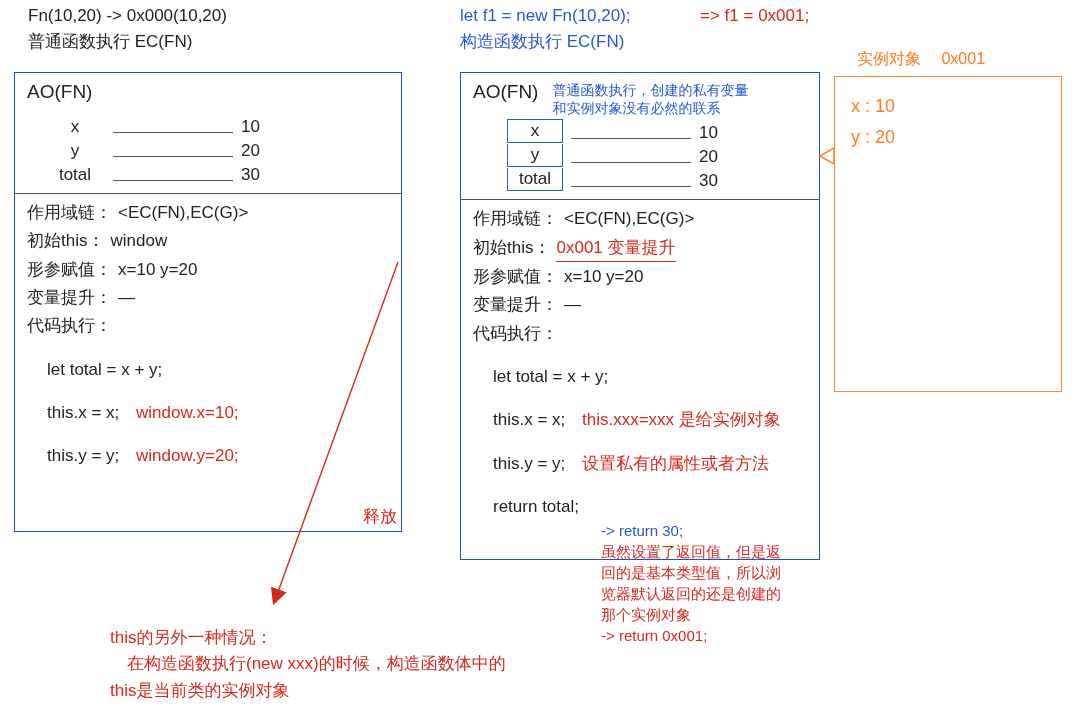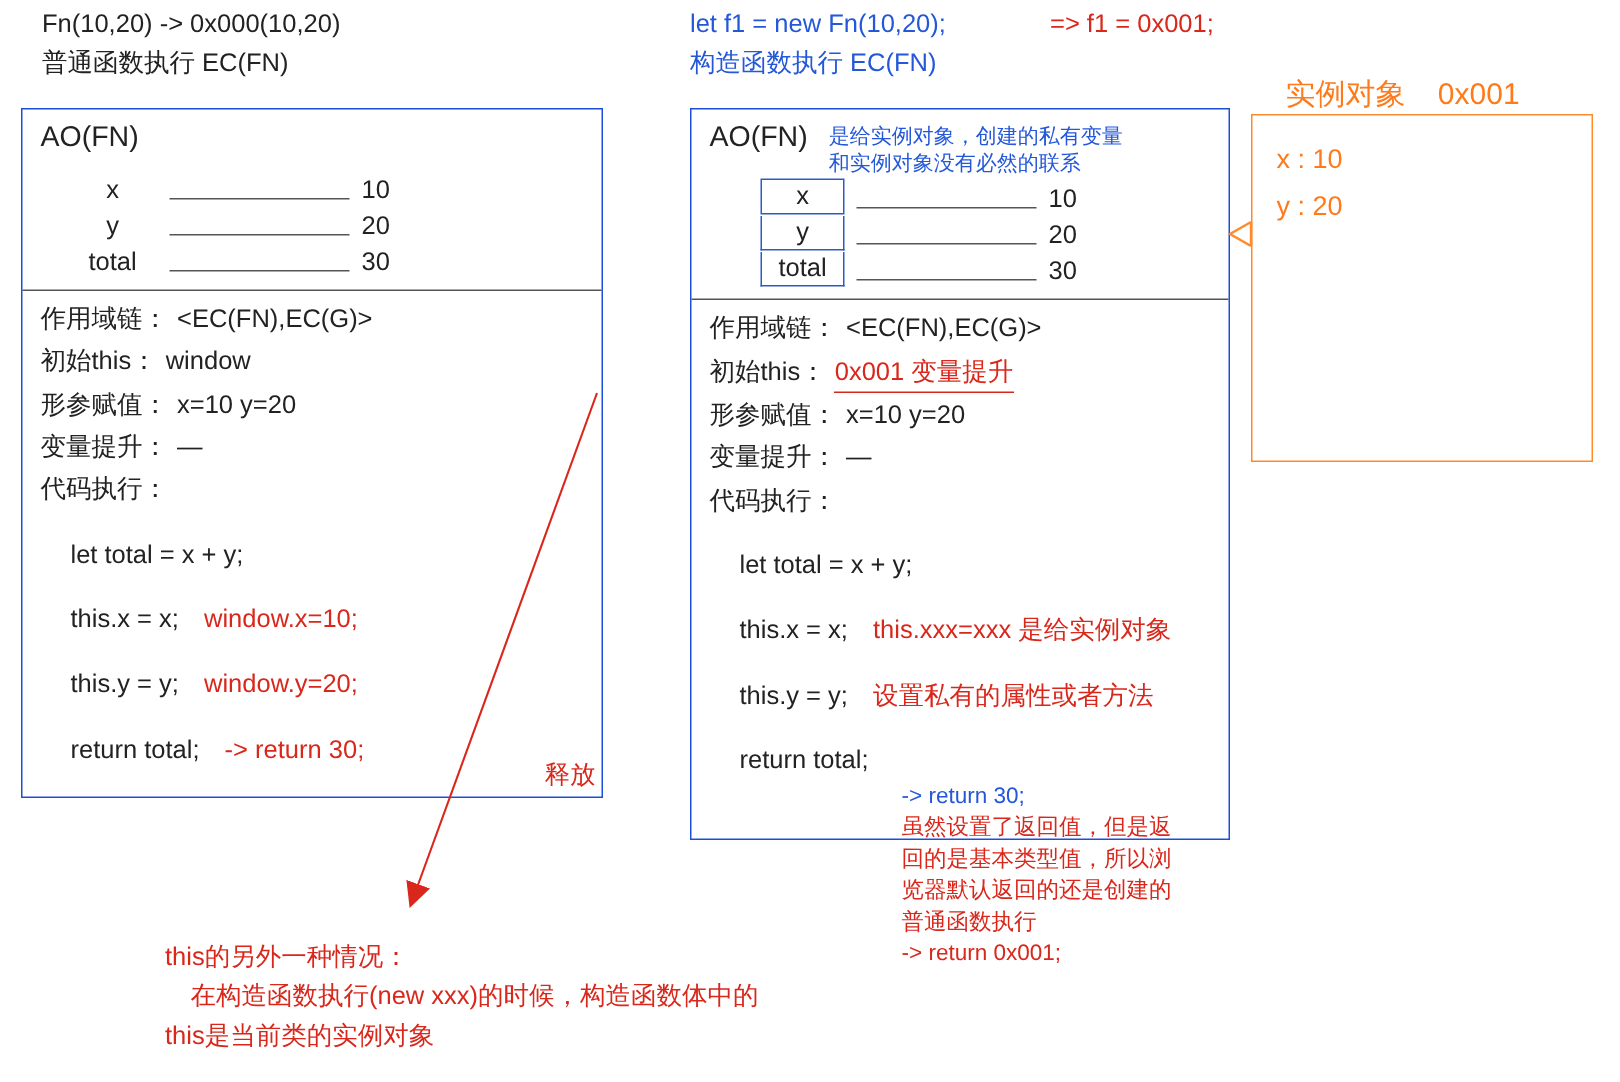--- a/index.html
+++ b/index.html
@@ -104,24 +104,20 @@
       <span>let total = x + y;</span>
     </div>
     <div class="ln">
       <span>this.x = x;</span>
       <span class="ann">window.x=10;</span>
     </div>
     <div class="ln">
       <span>this.y = y;</span>
       <span class="ann">window.y=20;</span>
     </div>
-    <div class="ln">
-      <span>return total;</span>
-      <span class="ann">-&gt; return 30;</span>
-    </div>
   </div>
 </div>
 
 <div class="abs red" style="left:363px; top:505px;">释放</div>
 
 <svg class="arrow-svg" style="left:0; top:0;" width="1080" height="721">
   <defs>
     <marker id="ah" markerWidth="12" markerHeight="12" refX="8" refY="6" orient="auto">
       <path d="M0,0 L12,6 L0,12 Z" fill="#d9271b"></path>
     </marker>
@@ -130,21 +126,21 @@
 </svg>
 
 <div class="abs blue" style="left:460px; top:6px;">let f1 = new Fn(10,20);</div>
 <div class="abs red" style="left:700px; top:6px;">=&gt; f1 = 0x001;</div>
 <div class="abs blue" style="left:460px; top:30px;">构造函数执行  EC(FN)</div>
 
 <div class="abs box" style="left:460px; top:72px; width:360px; height:488px;">
   <div style="display:flex; align-items:flex-start;">
     <div class="ao-title no-border" style="flex:0 0 auto; border-bottom:none;">AO(FN)</div>
     <div class="blue" style="font-size:14px; line-height:1.3; margin-left:14px;">
-      <div>是给实例对象，创建的私有变量</div>
+      <div>普通函数执行，创建的私有变量</div>
       <div>和实例对象没有必然的联系</div>
     </div>
   </div>
   <div class="vartable boxed" style="margin-left:34px;">
     <div class="row">
       <div class="name">x</div>
       <div class="line"></div>
       <div class="val">10</div>
     </div>
     <div class="row">
@@ -191,31 +187,31 @@
       <span class="ann">设置私有的属性或者方法</span>
     </div>
     <div class="ln">
       <span>return total;</span>
     </div>
     <div style="margin-left:108px; font-size:15px; line-height:1.4;">
       <div class="blue">-&gt; return 30;</div>
       <div class="red">虽然设置了返回值，但是返</div>
       <div class="red">回的是基本类型值，所以浏</div>
       <div class="red">览器默认返回的还是创建的</div>
-      <div class="red">普通函数执行</div>
+      <div class="red">那个实例对象</div>
       <div class="red">-&gt; return 0x001;</div>
     </div>
   </div>
 </div>
 
-<div class="abs orange" style="left:857px; top:49px; font-size:20px;">
+<div class="abs orange" style="left:857px; top:49px; font-size:16px;">
   <span>实例对象</span>
   <span style="margin-left:16px;">0x001</span>
 </div>
-<div class="abs box box-orange inst-box orange" style="left:834px; top:76px; width:228px; height:232px;">
+<div class="abs box box-orange inst-box orange" style="left:834px; top:76px; width:228px; height:316px;">
   <div>x : 10</div>
   <div>y : 20</div>
 </div>
 
 <svg class="abs" style="left:816px; top:146px;" width="20" height="20">
   <path d="M18 2 L4 10 L18 18" fill="none" stroke="#ff8a2a" stroke-width="1.6"></path>
   <line x1="18" y1="2" x2="18" y2="18" stroke="#ff8a2a" stroke-width="1.6"></line>
 </svg>
 
 <div class="abs red footnote" style="left:110px; top:625px; width:500px;">

